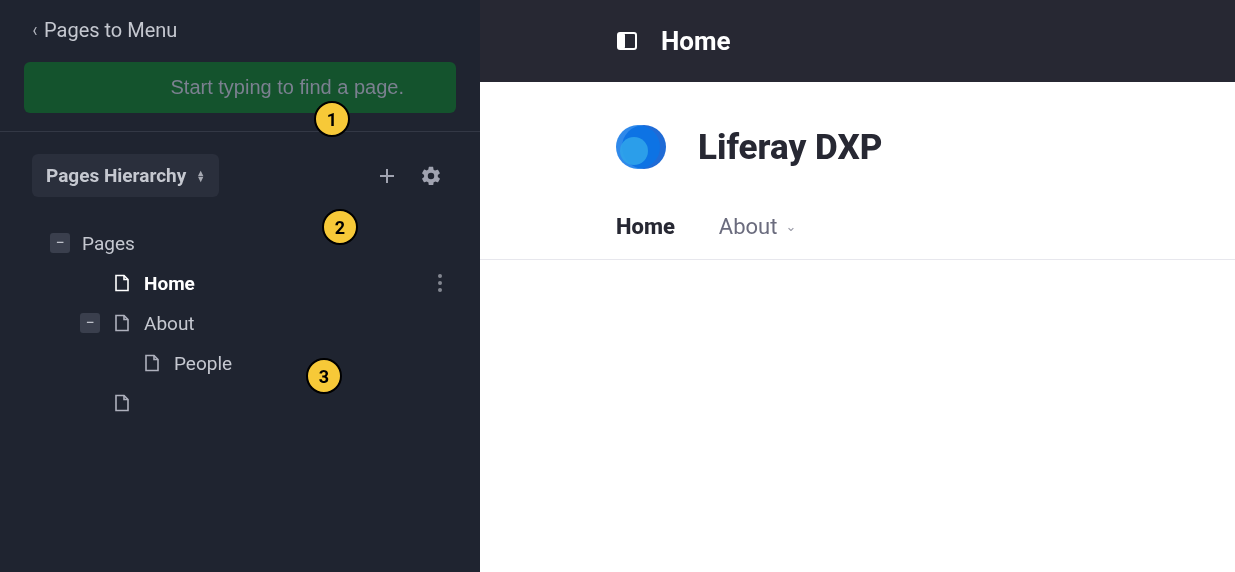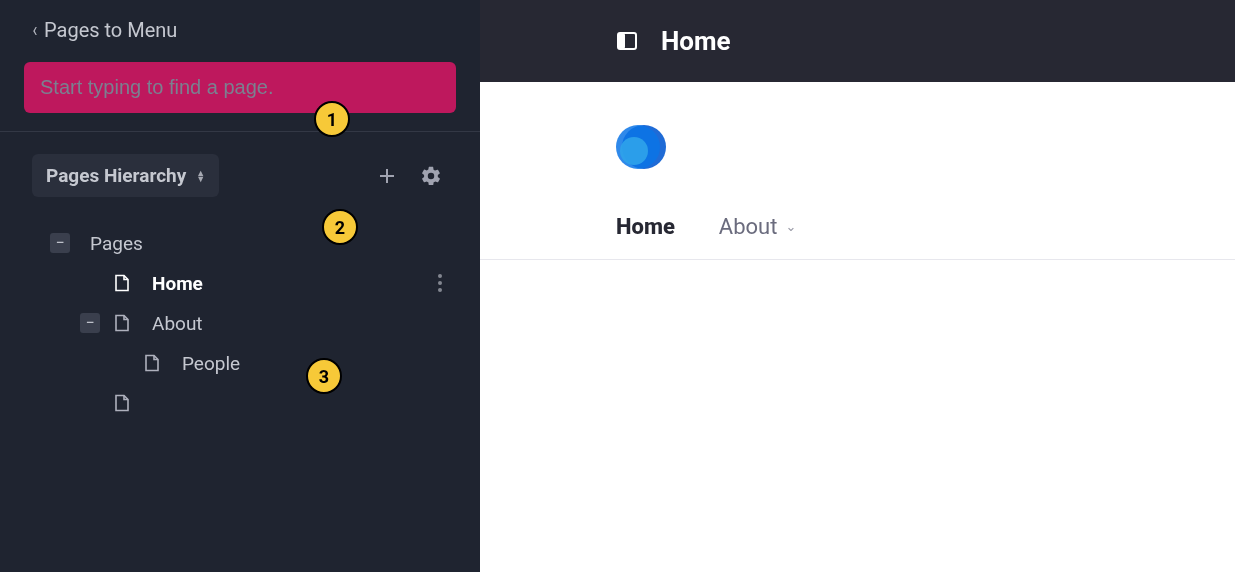--- a/index.html
+++ b/index.html
@@ -29,27 +29,28 @@
       cursor: pointer;
     }
     .back-link .chev { font-size: 20px; opacity: .9; transform: scaleX(.8); }
     .search-wrap {
       padding: 6px 24px 18px 24px;
       border-bottom: 1px solid #333845;
       position: relative;
     }
     .search-input {
       width: 100%;
-      background: #be185d;
+      background: #14532d;
       border: none;
       border-radius: 6px;
       padding: 14px 52px 14px 16px;
       font-size: 20px;
       color: #c5c8d0;
       outline: none;
+      text-align: right;
     }
     .search-input::placeholder { color: #7b8090; }
     .toolbar {
       display: flex;
       align-items: center;
       padding: 22px 32px 14px 32px;
       gap: 10px;
     }
     .dropdown {
       background: #2a2f3c;
@@ -97,21 +98,21 @@
       display: flex; align-items: center; justify-content: center;
       font-size: 16px; line-height: 1; color: #c5c8d0;
       flex-shrink: 0;
     }
     .tree-spacer { width: 20px; flex-shrink: 0; }
     .page-icon {
       width: 20px; height: 20px; flex-shrink: 0;
     }
     .page-icon svg { display: block; }
     .tree-row.selected { color: #fff; font-weight: 700; }
-    .tree-row .label { flex: 1; margin-left: 8px; }
+    .tree-row .label { flex: 1; }
     .row-actions {
       width: 20px; display: flex; flex-direction: column; gap: 3px;
       align-items: center; opacity: .6; cursor: pointer;
     }
     .row-actions i { width: 4px; height: 4px; background: #c5c8d0; border-radius: 50%; display:block; }
     .indent-1 { padding-left: 30px; }
     .indent-2 { padding-left: 60px; }
 
     .callout {
       position: absolute;
@@ -268,20 +269,21 @@
   </div>
 
   <div class="brand">
     <span class="brand-logo">
       <svg width="54" height="54" viewBox="0 0 54 54">
         <circle cx="30" cy="27" r="22" fill="#1f6bd6"></circle>
         <circle cx="24" cy="27" r="22" fill="#0b74e6" opacity="0.85"></circle>
         <circle cx="20" cy="31" r="14" fill="#2fa3ea" opacity="0.9"></circle>
       </svg>
     </span>
+    <span class="brand-text">Liferay DXP</span>
   </div>
 
   <div class="nav">
     <div class="nav-item active">
       <span>Home</span>
     </div>
     <div class="nav-item">
       <span>About</span>
       <span class="dd">⌄</span>
     </div>

